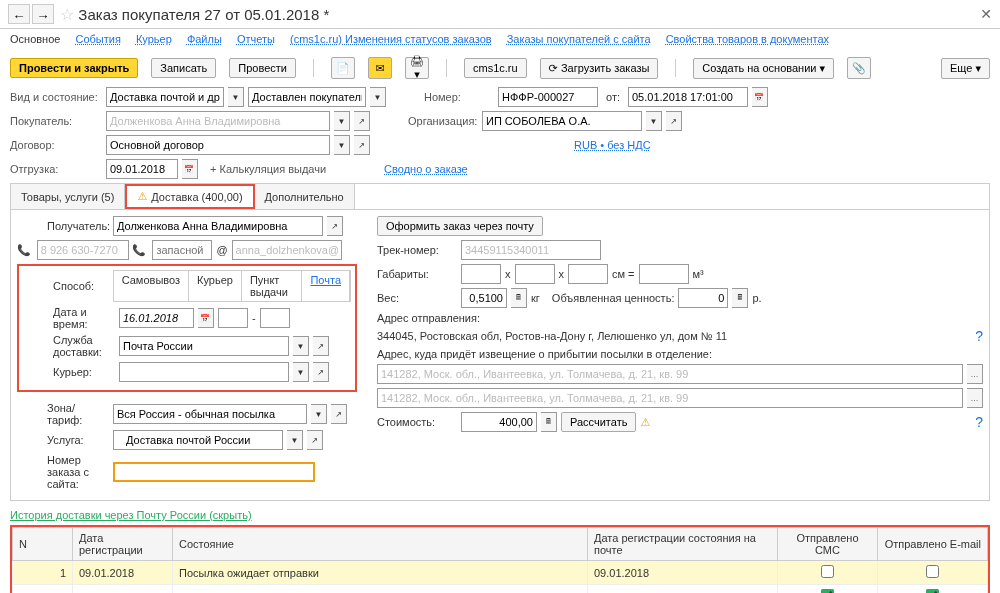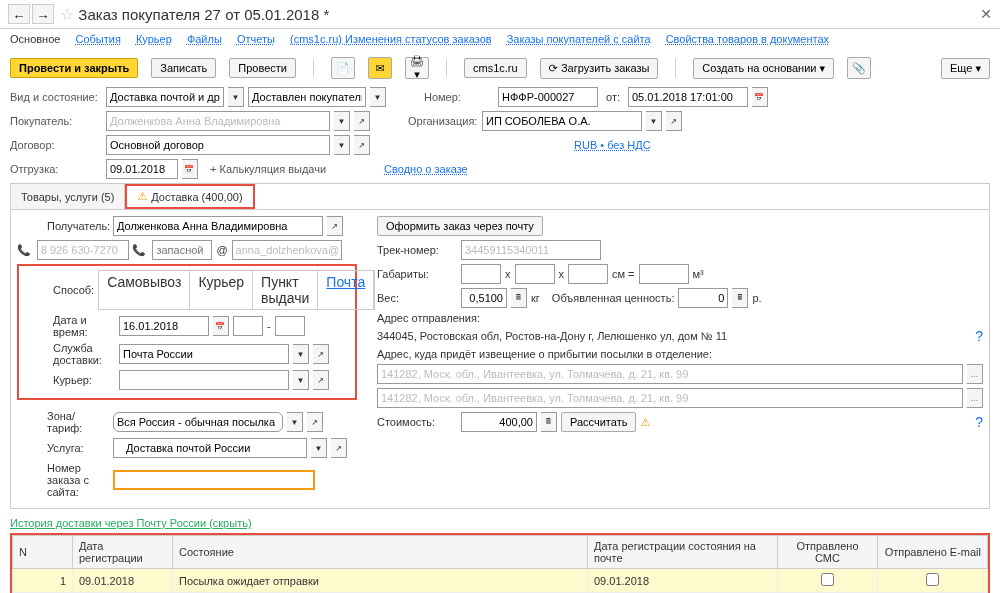--- a/index.html
+++ b/index.html
@@ -28,21 +28,21 @@
 .sub-tabs { display: flex; border: 1px solid #ccc; border-bottom: none; margin-top: 4px; }
 .sub-tab { padding: 4px 10px; border-right: 1px solid #ccc; cursor: pointer; background: #f5f5f5; display: flex; align-items: center; gap: 4px; }
 .sub-tab.active { background: #fff; }
 .sub-tab.red-border { border: 2px solid #e74c3c; }
 .panel { border: 1px solid #ccc; padding: 6px; }
 .two-col { display: flex; gap: 20px; }
 .col-l { width: 340px; }
 .col-r { flex: 1; }
 .red-box { border: 2px solid #e74c3c; padding: 4px; margin-top: 4px; }
 .method-tabs { display: flex; border: 1px solid #ccc; }
-.method-tab { padding: 3px 8px; border-right: 1px solid #ccc; cursor: pointer; font-size: 14px; }
+.method-tab { padding: 3px 8px; border-right: 1px solid #ccc; cursor: pointer; font-size: 11px; }
 .method-tab.active { color: #1a73e8; text-decoration: underline; }
 .orange-box { border: 2px solid #f39c12; }
 .history-link { color: #27ae60; text-decoration: underline; cursor: pointer; padding: 4px 10px; display: block; }
 .table-wrap { border: 2px solid #e74c3c; margin: 0 10px 10px; }
 table { width: 100%; border-collapse: collapse; }
 th { background: #f5f5f5; border: 1px solid #ccc; padding: 4px 6px; text-align: left; font-weight: normal; font-size: 11px; }
 td { border: 1px solid #eee; padding: 4px 6px; font-size: 11px; }
 tr.highlight { background: #fffacd; }
 .chk { width: 13px; height: 13px; }
 .chk-on { accent-color: #27ae60; }
@@ -131,20 +131,21 @@
     <span style="margin-left:8px;color:#555">+ Калькуляция выдачи</span>
     <span class="link" style="margin-left:8px">Сводно о заказе</span>
   </div>
 
   <div class="sub-tabs">
     <div class="sub-tab">Товары, услуги (5)</div>
     <div class="sub-tab active red-border">
         <span class="warn-icon">⚠</span>
         <span>Доставка (400,00)</span>
       </div>
+    <div class="sub-tab">Дополнительно</div>
   </div>
 
   <div class="panel">
     <div class="two-col">
       <div class="col-l">
         <div class="form-row">
           <span class="lbl-w">Получатель:</span>
           <input class="input" style="width: 210px;" value="Долженкова Анна Владимировна">
             <span class="select-btn">↗</span>
         </div>
@@ -161,45 +162,45 @@
             <span class="lbl-w">Способ:</span>
             <div class="method-tabs">
               <span class="method-tab">Самовывоз</span>
               <span class="method-tab">Курьер</span>
               <span class="method-tab">Пункт выдачи</span>
               <span class="method-tab active">Почта</span>
             </div>
           </div>
           <div class="form-row">
             <span class="lbl-w">Дата и время:</span>
-            <input class="input" style="width: 90px;" value="16.01.2018"><span class="select-btn">📅</span>
+            <input class="input" style="width: 75px; font-style: italic;" value="16.01.2018"><span class="select-btn">📅</span>
             <input class="input" style="width: 30px;"> - <input class="input" style="width: 30px;">
           </div>
           <div class="form-row">
             <span class="lbl-w">Служба доставки:</span>
             <input class="input" style="width: 170px;" value="Почта России">
               <span class="select-btn">▼</span>
               <span class="select-btn">↗</span>
           </div>
           <div class="form-row">
             <span class="lbl-w">Курьер:</span>
             <input class="input" style="width: 170px;">
               <span class="select-btn">▼</span>
               <span class="select-btn">↗</span>
           </div>
         </div>
         <div class="form-row" style="margin-top:10px">
           <span class="lbl-w">Зона/тариф:</span>
-          <input class="input" style="width: 170px; border-radius: 6px;" value="Вся Россия - обычная посылка">
+          <input class="input" style="width: 194px;" value="Вся Россия - обычная посылка">
             <span class="select-btn">▼</span>
             <span class="select-btn">↗</span>
         </div>
         <div class="form-row">
           <span class="lbl-w">Услуга:</span>
-          <input class="input" style="width: 194px; padding-left: 12px;" value="Доставка почтой России">
+          <input class="input" style="width: 170px; padding-left: 12px;" value="Доставка почтой России">
             <span class="select-btn">▼</span>
             <span class="select-btn">↗</span>
         </div>
         <div class="form-row">
           <span class="lbl-w">Номер заказа с сайта:</span>
           <input class="input orange-box" style="width: 202px;">
         </div>
       </div>
 
       <div class="col-r">

